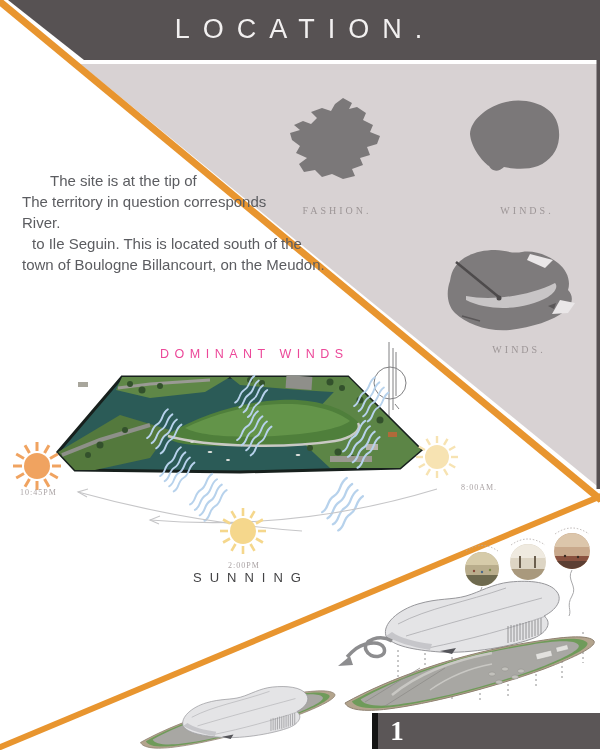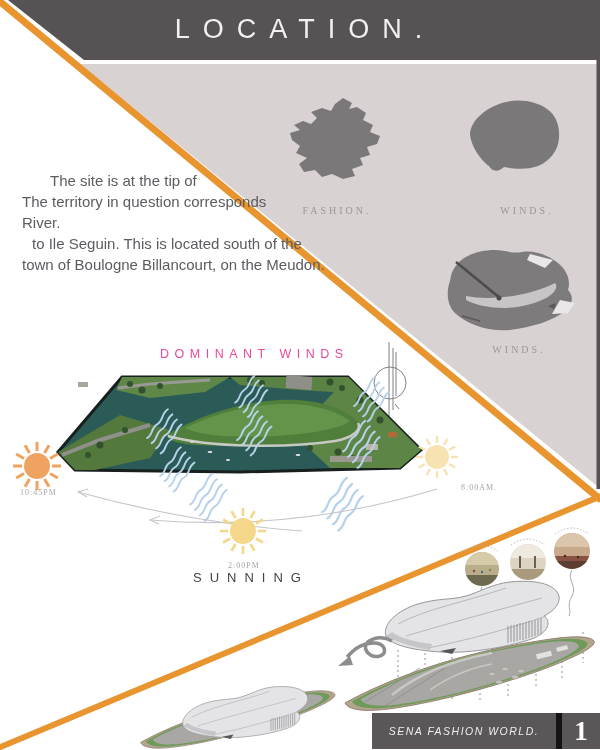--- a/index.html
+++ b/index.html
@@ -338,18 +338,17 @@
 
   <div class="t h-winds">DOMINANT WINDS</div>
 
   <div class="t time time-evening">10:45PM</div>
   <div class="t time time-morning">8:00AM.</div>
   <div class="t time time-afternoon">2:00PM</div>
 
   <div class="t h-sunning">SUNNING</div>
 
   <div class="footer-bar">
-    <div class="footer-label">SENA FASHION WORLD.</div>
     <div class="footer-divider"></div>
     <div class="footer-page">1</div>
   </div>
 
 </div>
 
 </body></html>

